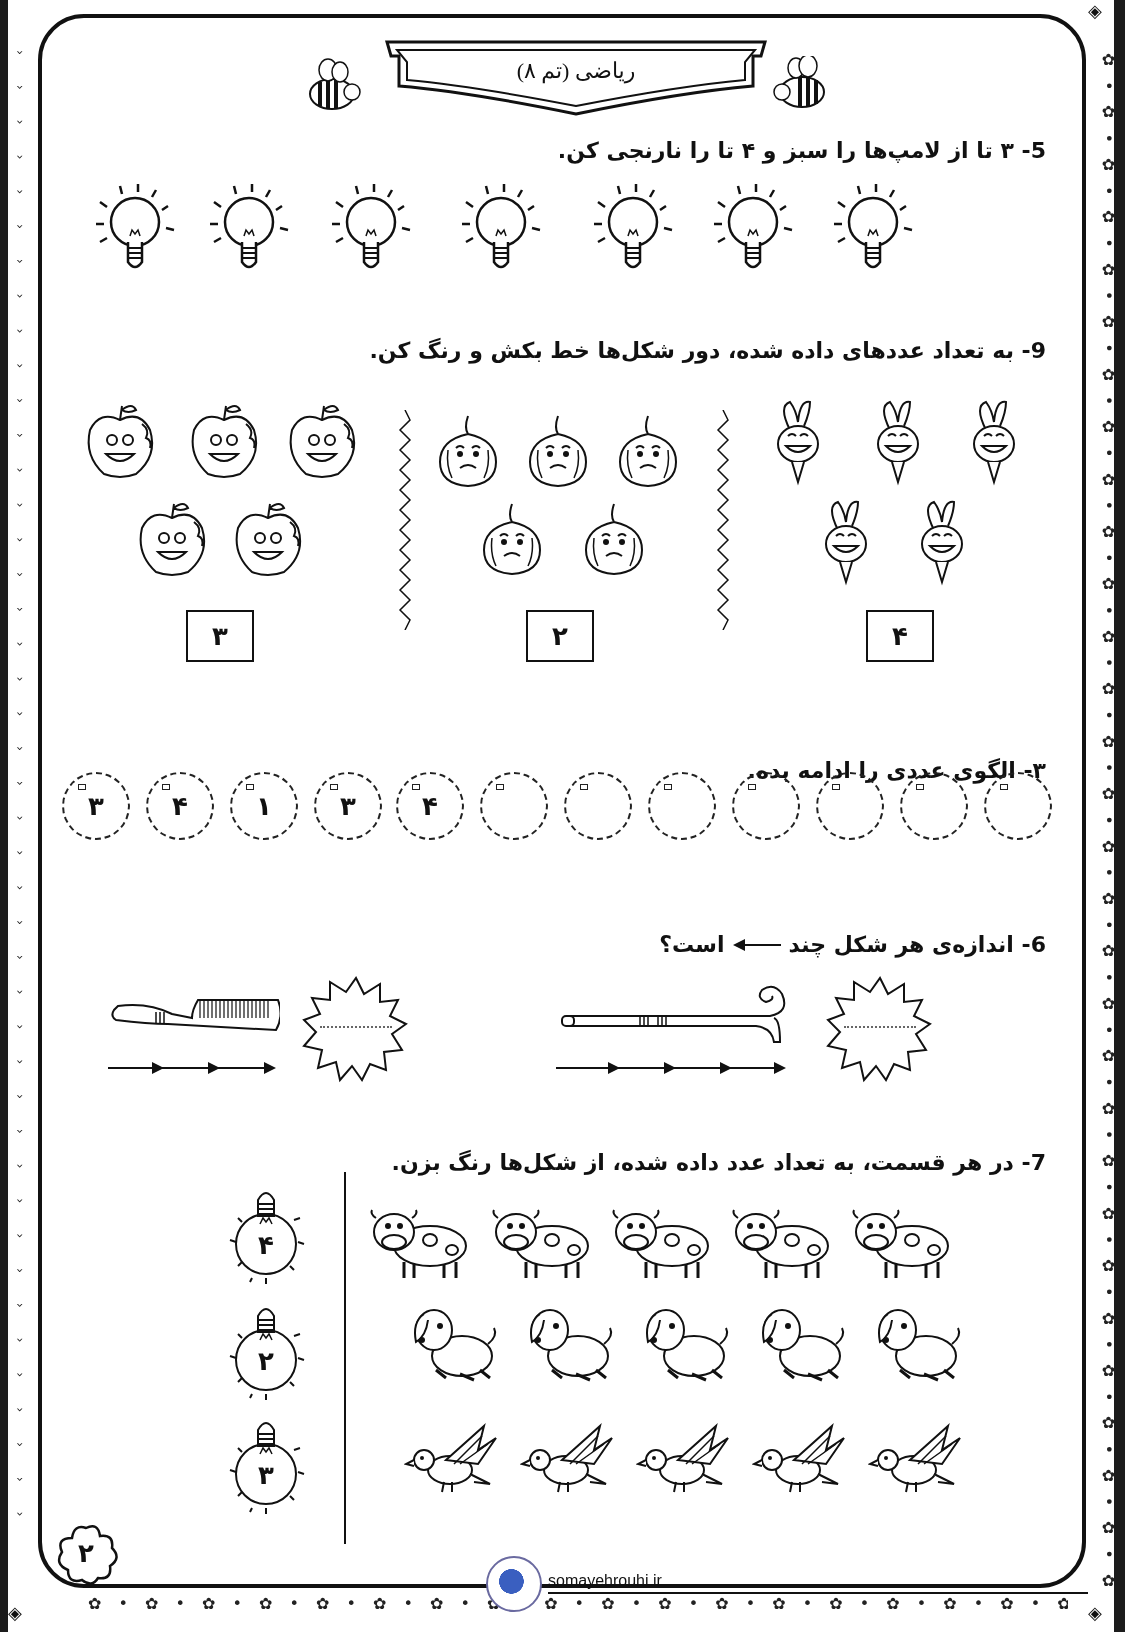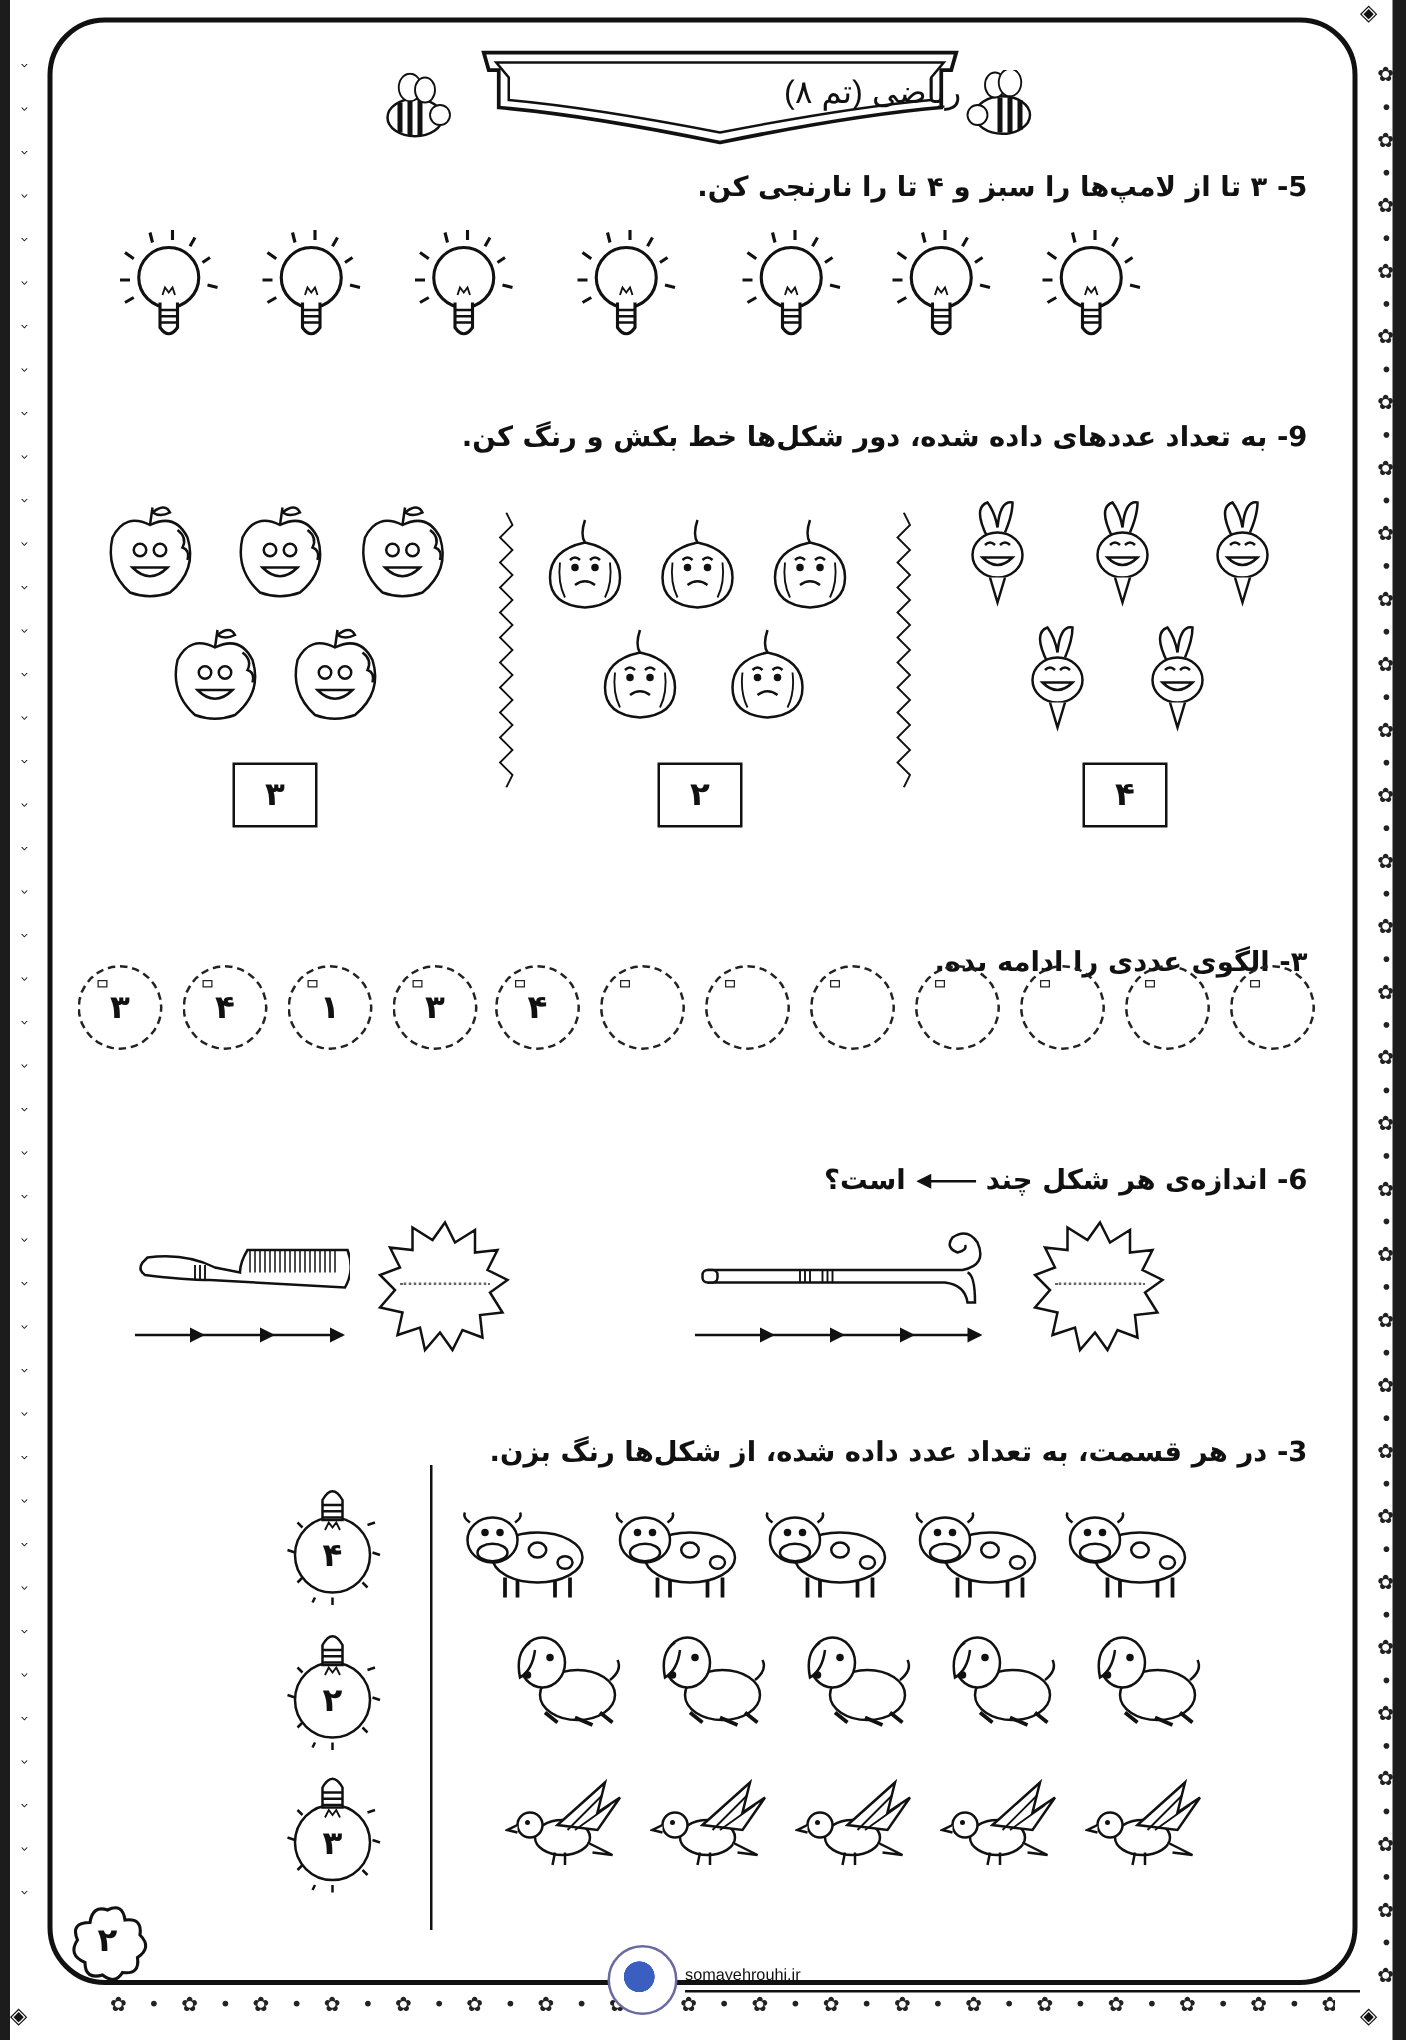--- a/index.html
+++ b/index.html
@@ -8,21 +8,21 @@
   .sheet { position: absolute; left: 8px; top: 0; width: 1106px; height: 1632px; background: #fff; }
   .frame { position: absolute; left: 30px; top: 14px; width: 1048px; height: 1574px; border: 4px solid #111; border-radius: 46px; }
   .border-dots { position: absolute; font-size: 16px; color: #222; letter-spacing: 6px; line-height: 1; }
   .border-dots.bottom { left: 80px; top: 1596px; width: 980px; white-space: nowrap; overflow: hidden; }
   .border-dots.right { left: 1084px; top: 50px; width: 24px; height: 1540px; writing-mode: vertical-rl; overflow: hidden; letter-spacing: 12px; }
   .border-dots.left { left: 0; top: 50px; width: 18px; height: 1540px; writing-mode: vertical-rl; overflow: hidden; letter-spacing: 30px; font-size: 12px; }
   .corner { position: absolute; font-size: 18px; }
 
   .title-banner { position: absolute; left: 375px; top: 36px; width: 386px; height: 80px; }
   .title-banner svg { position: absolute; left: 0; top: 0; }
-  .title-text { position: absolute; left: 0; top: 22px; width: 386px; font-family: Liberation Sans, sans-serif; font-size: 26px; direction: rtl; }
+  .title-text { position: absolute; left: 0; top: 22px; width: 386px; text-align: center; font-family: Liberation Serif, serif; font-size: 22px; direction: rtl; }
   .bee { position: absolute; width: 60px; height: 60px; }
 
   .q { position: absolute; right: 68px; direction: rtl; font-family: "DejaVu Sans", sans-serif; font-weight: bold; font-size: 22px; white-space: nowrap; }
   .bulb { position: absolute; width: 90px; height: 100px; }
   .cell-box { position: absolute; width: 68px; height: 52px; border: 2px solid #111; display: flex; align-items: center; justify-content: center; font-weight: bold; font-size: 26px; }
   .wavy { position: absolute; width: 14px; height: 220px; }
 
   .pat-circle { position: absolute; width: 68px; height: 68px; border: 2px dashed #222; border-radius: 50%; display: flex; align-items: center; justify-content: center; font-weight: bold; font-size: 26px; }
   .pat-circle .tick { position: absolute; left: 14px; top: 10px; width: 8px; height: 6px; border: 1.5px solid #222; }
 
@@ -31,21 +31,21 @@
   .star-dots { position: absolute; left: 18px; top: 50px; width: 72px; border-top: 2px dotted #666; }
 
   .divider { position: absolute; left: 336px; top: 1172px; width: 2px; height: 372px; background: #111; }
   .mini-bulb { position: absolute; width: 84px; height: 104px; }
   .mini-bulb .num { position: absolute; left: 0; top: 46px; width: 84px; text-align: center; font-weight: bold; font-size: 26px; }
   .animal { position: absolute; width: 110px; height: 80px; }
 
   .page-num { position: absolute; left: 44px; top: 1522px; width: 68px; height: 64px; }
   .page-num .n { position: absolute; left: 0; top: 16px; width: 68px; text-align: center; font-weight: bold; font-size: 26px; }
   .footer-logo { position: absolute; left: 478px; top: 1556px; width: 56px; height: 56px; border-radius: 50%; border: 2px solid #6a6aa0; background: radial-gradient(circle at 45% 45%, #3a5fc0 0 30%, #fff 31%); }
-  .footer-site { position: absolute; left: 540px; top: 1572px; font-family: "Liberation Sans", sans-serif; font-size: 13px; color: #111; }
+  .footer-site { position: absolute; left: 540px; top: 1572px; font-family: "Liberation Sans", sans-serif; font-size: 16px; color: #111; }
   .footer-line { position: absolute; left: 540px; top: 1592px; width: 540px; height: 2px; background: #111; }
 </style>
 </head>
 <body>
 
 <div class="sheet">
   <div class="frame"></div>
 
   <div class="border-dots bottom">✿ • ✿ • ✿ • ✿ • ✿ • ✿ • ✿ • ✿ • ✿ • ✿ • ✿ • ✿ • ✿ • ✿ • ✿ • ✿ • ✿ • ✿ • ✿ • ✿ • ✿ • ✿ • ✿ • ✿ • ✿ • ✿ • ✿ • ✿ • ✿ • ✿</div>
   <div class="border-dots right">✿•✿•✿•✿•✿•✿•✿•✿•✿•✿•✿•✿•✿•✿•✿•✿•✿•✿•✿•✿•✿•✿•✿•✿•✿•✿•✿•✿•✿•✿•✿•✿•✿•✿•✿•✿•✿•✿•✿•✿•✿•✿•✿•✿•✿•✿•✿•✿•✿•✿•✿•✿•✿•✿•✿•✿•✿•✿•✿•✿•✿</div>
@@ -334,21 +334,21 @@
       <polygon points="100,2 112,8 100,14" fill="#111"></polygon>
       <polygon points="156,2 168,8 156,14" fill="#111"></polygon>
   </svg>
   <div class="star" style="left:294px;top:976px;">
     <svg width="108" height="108" viewBox="0 0 108 108">
         <use href="#star16"></use>
       </svg>
     <div class="star-dots"></div>
   </div>
 
-  <div class="q" style="top:1150px;">3- در هر قسمت، به تعداد عدد داده شده، از شکل‌ها رنگ بزن.</div>
+  <div class="q" style="top:1150px;">7- در هر قسمت، به تعداد عدد داده شده، از شکل‌ها رنگ بزن.</div>
   <div class="divider"></div>
 
   <div>
     <svg class="animal" style="left:360px;top:1202px;" viewBox="0 0 110 80">
         <use href="#cow"></use>
       </svg>
     <svg class="animal" style="left:482px;top:1202px;" viewBox="0 0 110 80">
         <use href="#cow"></use>
       </svg>
     <svg class="animal" style="left:602px;top:1202px;" viewBox="0 0 110 80">

